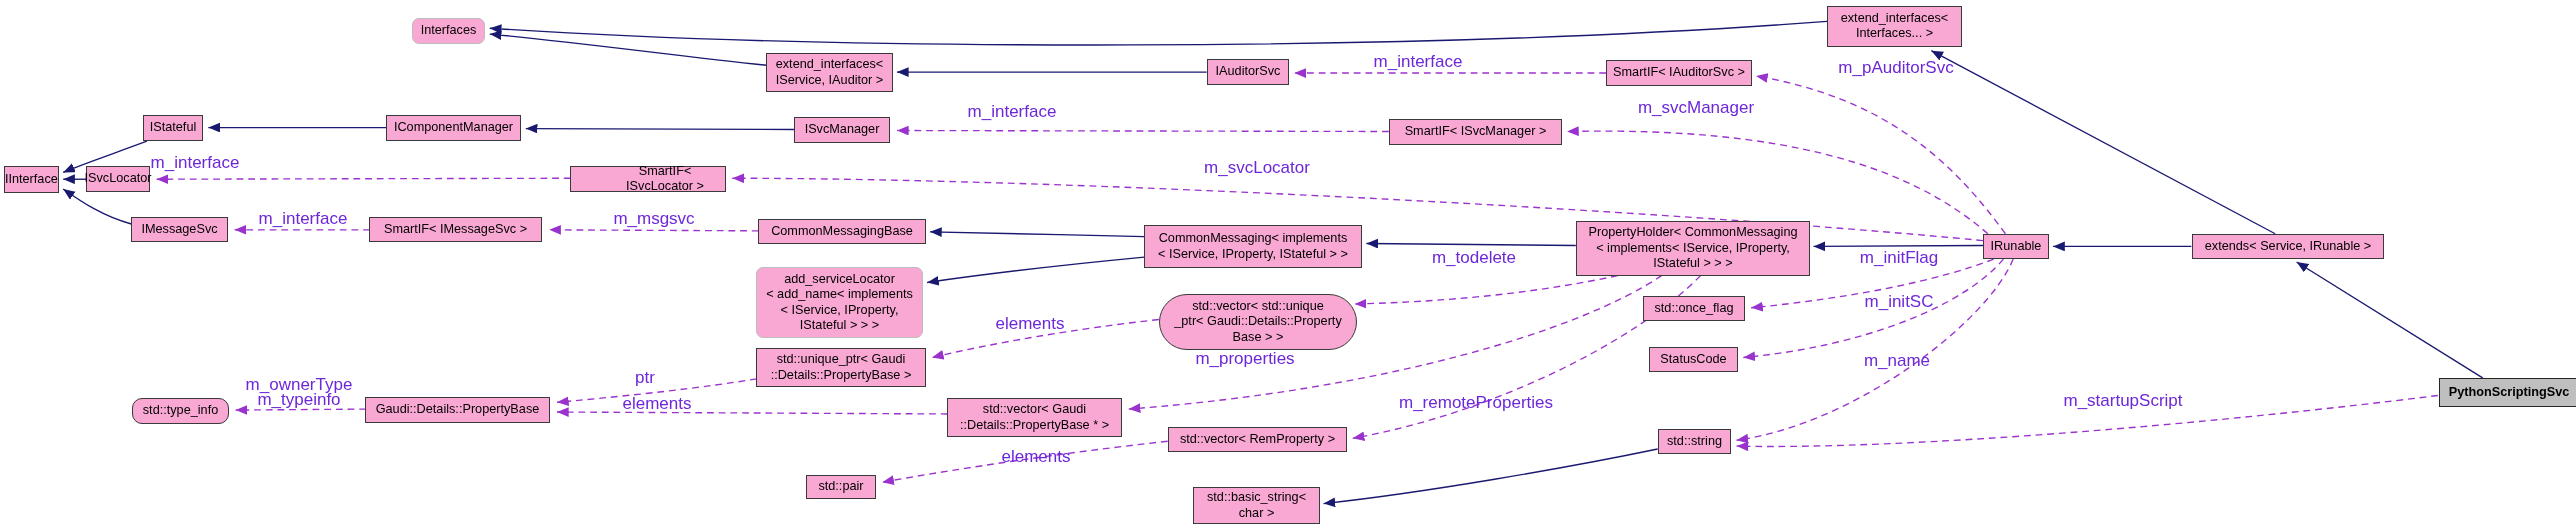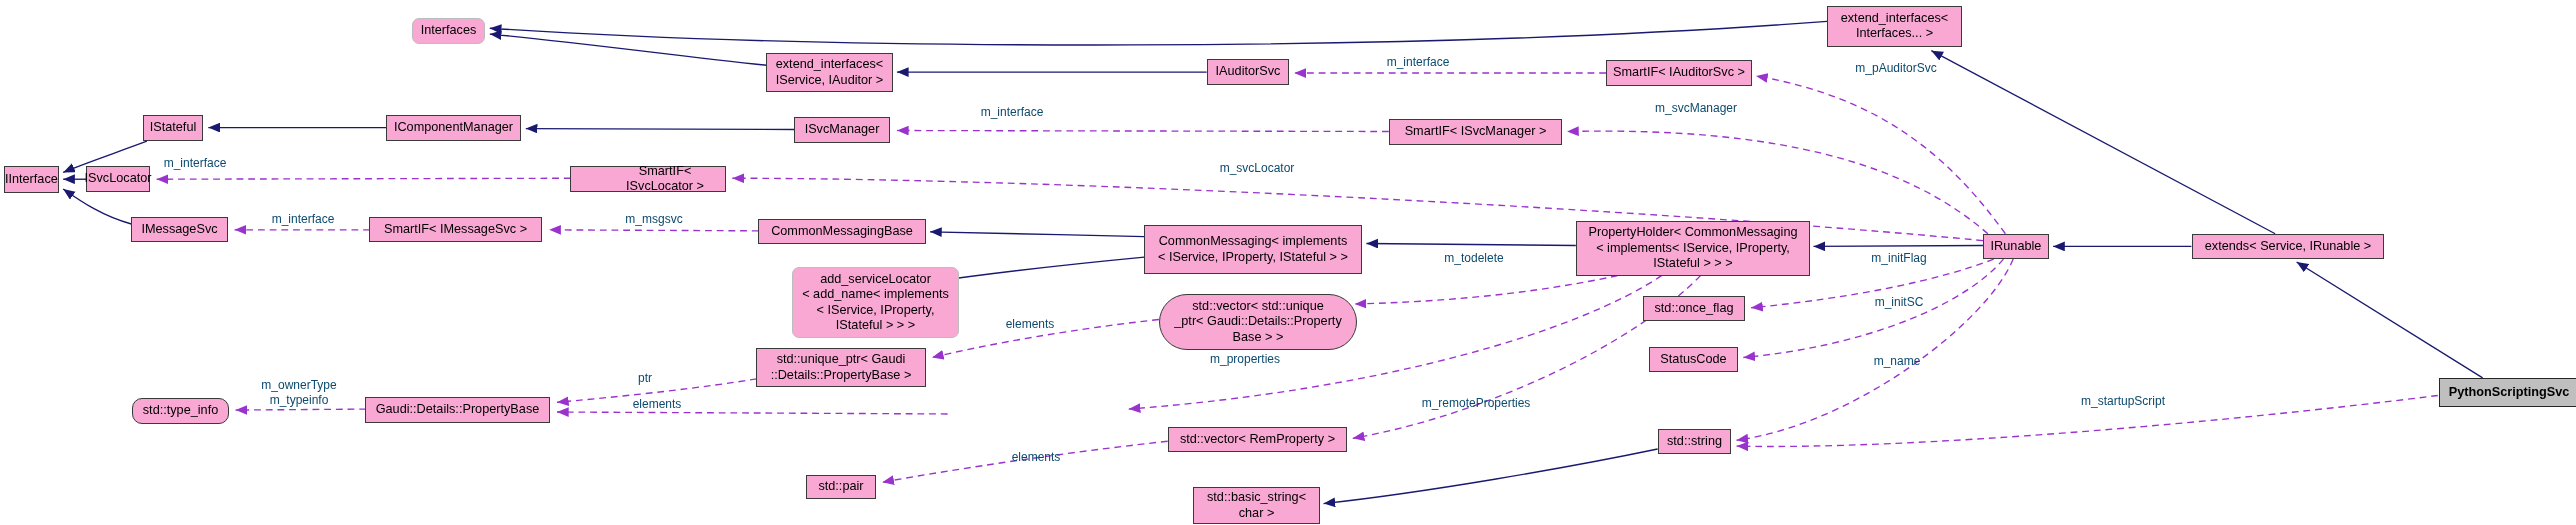--- a/index.html
+++ b/index.html
@@ -4,21 +4,21 @@
 <style>
   html,body{margin:0;padding:0;background:#ffffff;}
   .stage{position:relative;width:2576px;height:525px;background:#ffffff;overflow:hidden;
          font-family:"Liberation Sans", sans-serif;}
   .edges{position:absolute;left:0;top:0;width:2576px;height:525px;}
   .node{position:absolute;box-sizing:border-box;background:#f9a8d4;border:1px solid #3a3a3a;
         color:#000;font-size:12.7px;line-height:1.22;display:flex;align-items:center;justify-content:center;
         text-align:center;white-space:pre-line;padding:1px 2.9px;cursor:pointer;}
   .node.undoc{border-color:#bdbdbd;border-radius:7px;}
   .node.hl{background:#bfbfbf;font-weight:bold;border:1.9px solid #262626;}
-  .elbl{position:absolute;transform:translate(-50%,-50%);font-size:12px;color:#0c4a6e;white-space:nowrap;}
+  .elbl{position:absolute;transform:translate(-50%,-50%);font-size:17px;color:#6d28d9;white-space:nowrap;}
 </style>
 </head>
 <body>
 
 <div class="stage">
 
   <svg class="edges" width="2576" height="525" viewBox="0 0 2643 539" xmlns="http://www.w3.org/2000/svg">
     <defs>
       <marker id="arrow-blue" markerUnits="userSpaceOnUse" markerWidth="13" markerHeight="11" refX="12" refY="5" orient="auto">
         <path d="M0,0 L12,5 L0,10 z" fill="#191970"></path>
@@ -81,37 +81,39 @@
   <div class="node" style="left:143px;top:115px;width:60px;height:26px;">IStateful</div>
   <div class="node" style="left:386px;top:115px;width:135px;height:26px;">IComponentManager</div>
   <div class="node" style="left:794px;top:117px;width:96px;height:26px;">ISvcManager</div>
   <div class="node" style="left:1389px;top:119px;width:173px;height:26px;">SmartIF&lt; ISvcManager &gt;</div>
   <div class="node" style="left:3.9px;top:166px;width:55px;height:27px;">IInterface</div>
   <div class="node" style="left:86px;top:166px;width:64px;height:26px;">ISvcLocator</div>
   <div class="node" style="left:570px;top:166px;width:156px;height:26px;padding-left:37px;">SmartIF&lt; ISvcLocator &gt;</div>
   <div class="node" style="left:131px;top:217px;width:97px;height:25px;">IMessageSvc</div>
   <div class="node" style="left:369px;top:217px;width:173px;height:25px;">SmartIF&lt; IMessageSvc &gt;</div>
   <div class="node" style="left:758px;top:219px;width:168px;height:25px;">CommonMessagingBase</div>
-  <div class="node" style="left:1144px;top:225px;width:218px;height:49px;">CommonMessaging&lt; implements
+  <div class="node" style="left:1144px;top:225px;width:218px;height:43px;">CommonMessaging&lt; implements
 &lt; IService, IProperty, IStateful &gt; &gt;</div>
-  <div class="node undoc" style="left:756px;top:267px;width:167px;height:71px;margin-left:36px;">add_serviceLocator
+  <div class="node undoc" style="left:756px;top:267px;width:167px;height:71px;">add_serviceLocator
 &lt; add_name&lt; implements
 &lt; IService, IProperty,
 IStateful &gt; &gt; &gt;</div>
   <div class="node" style="left:1576px;top:221px;width:234px;height:55px;">PropertyHolder&lt; CommonMessaging
 &lt; implements&lt; IService, IProperty,
 IStateful &gt; &gt; &gt;</div>
   <div class="node" style="left:1983px;top:234px;width:66px;height:25px;">IRunable</div>
   <div class="node" style="left:2192px;top:234px;width:192px;height:25px;">extends&lt; Service, IRunable &gt;</div>
   <div class="node hl" style="left:2439px;top:378px;width:140px;height:29px;">PythonScriptingSvc</div>
   <div class="node" style="left:1159px;top:294px;width:198px;height:56px;border-radius:28px;">std::vector&lt; std::unique
 _ptr&lt; Gaudi::Details::Property
 Base &gt; &gt;</div>
   <div class="node" style="left:756px;top:348px;width:170px;height:39px;">std::unique_ptr&lt; Gaudi
 ::Details::PropertyBase &gt;</div>
+  <div class="node" style="left:947px;top:398px;width:175px;height:39px;">std::vector&lt; Gaudi
+::Details::PropertyBase * &gt;</div>
   <div class="node" style="left:365px;top:397px;width:185px;height:26px;">Gaudi::Details::PropertyBase</div>
   <div class="node" style="left:132px;top:398px;width:97px;height:26px;border-radius:10px;">std::type_info</div>
   <div class="node" style="left:1168px;top:427px;width:179px;height:25px;">std::vector&lt; RemProperty &gt;</div>
   <div class="node" style="left:806px;top:475px;width:70px;height:24.4px;text-align:center;">std::pair</div>
   <div class="node" style="left:1193px;top:487px;width:127px;height:37px;">std::basic_string&lt;
 char &gt;</div>
   <div class="node" style="left:1658px;top:429px;width:73px;height:25px;">std::string</div>
   <div class="node" style="left:1643px;top:296px;width:102px;height:25px;">std::once_flag</div>
   <div class="node" style="left:1649px;top:347px;width:89px;height:25px;">StatusCode</div>
 

